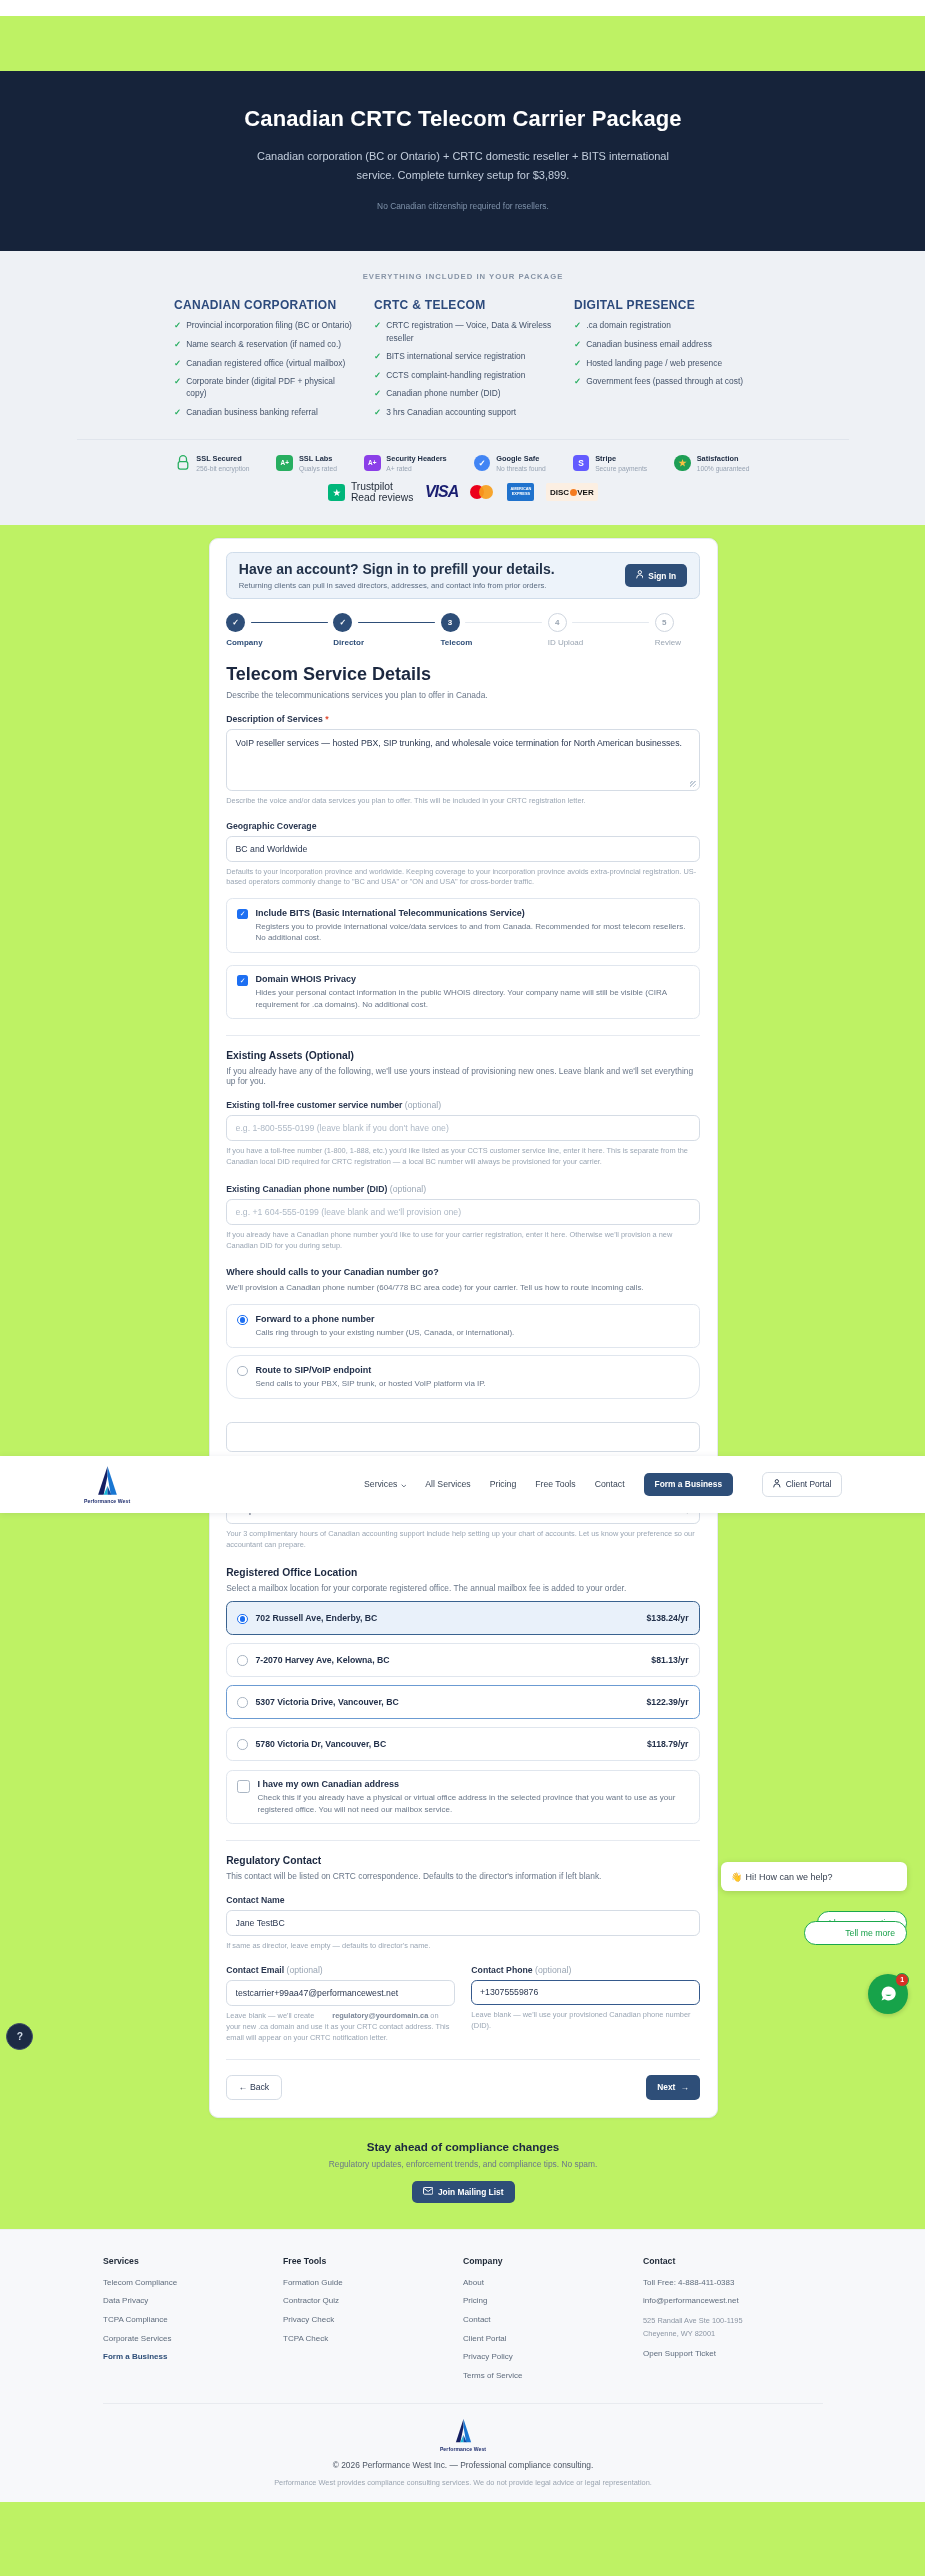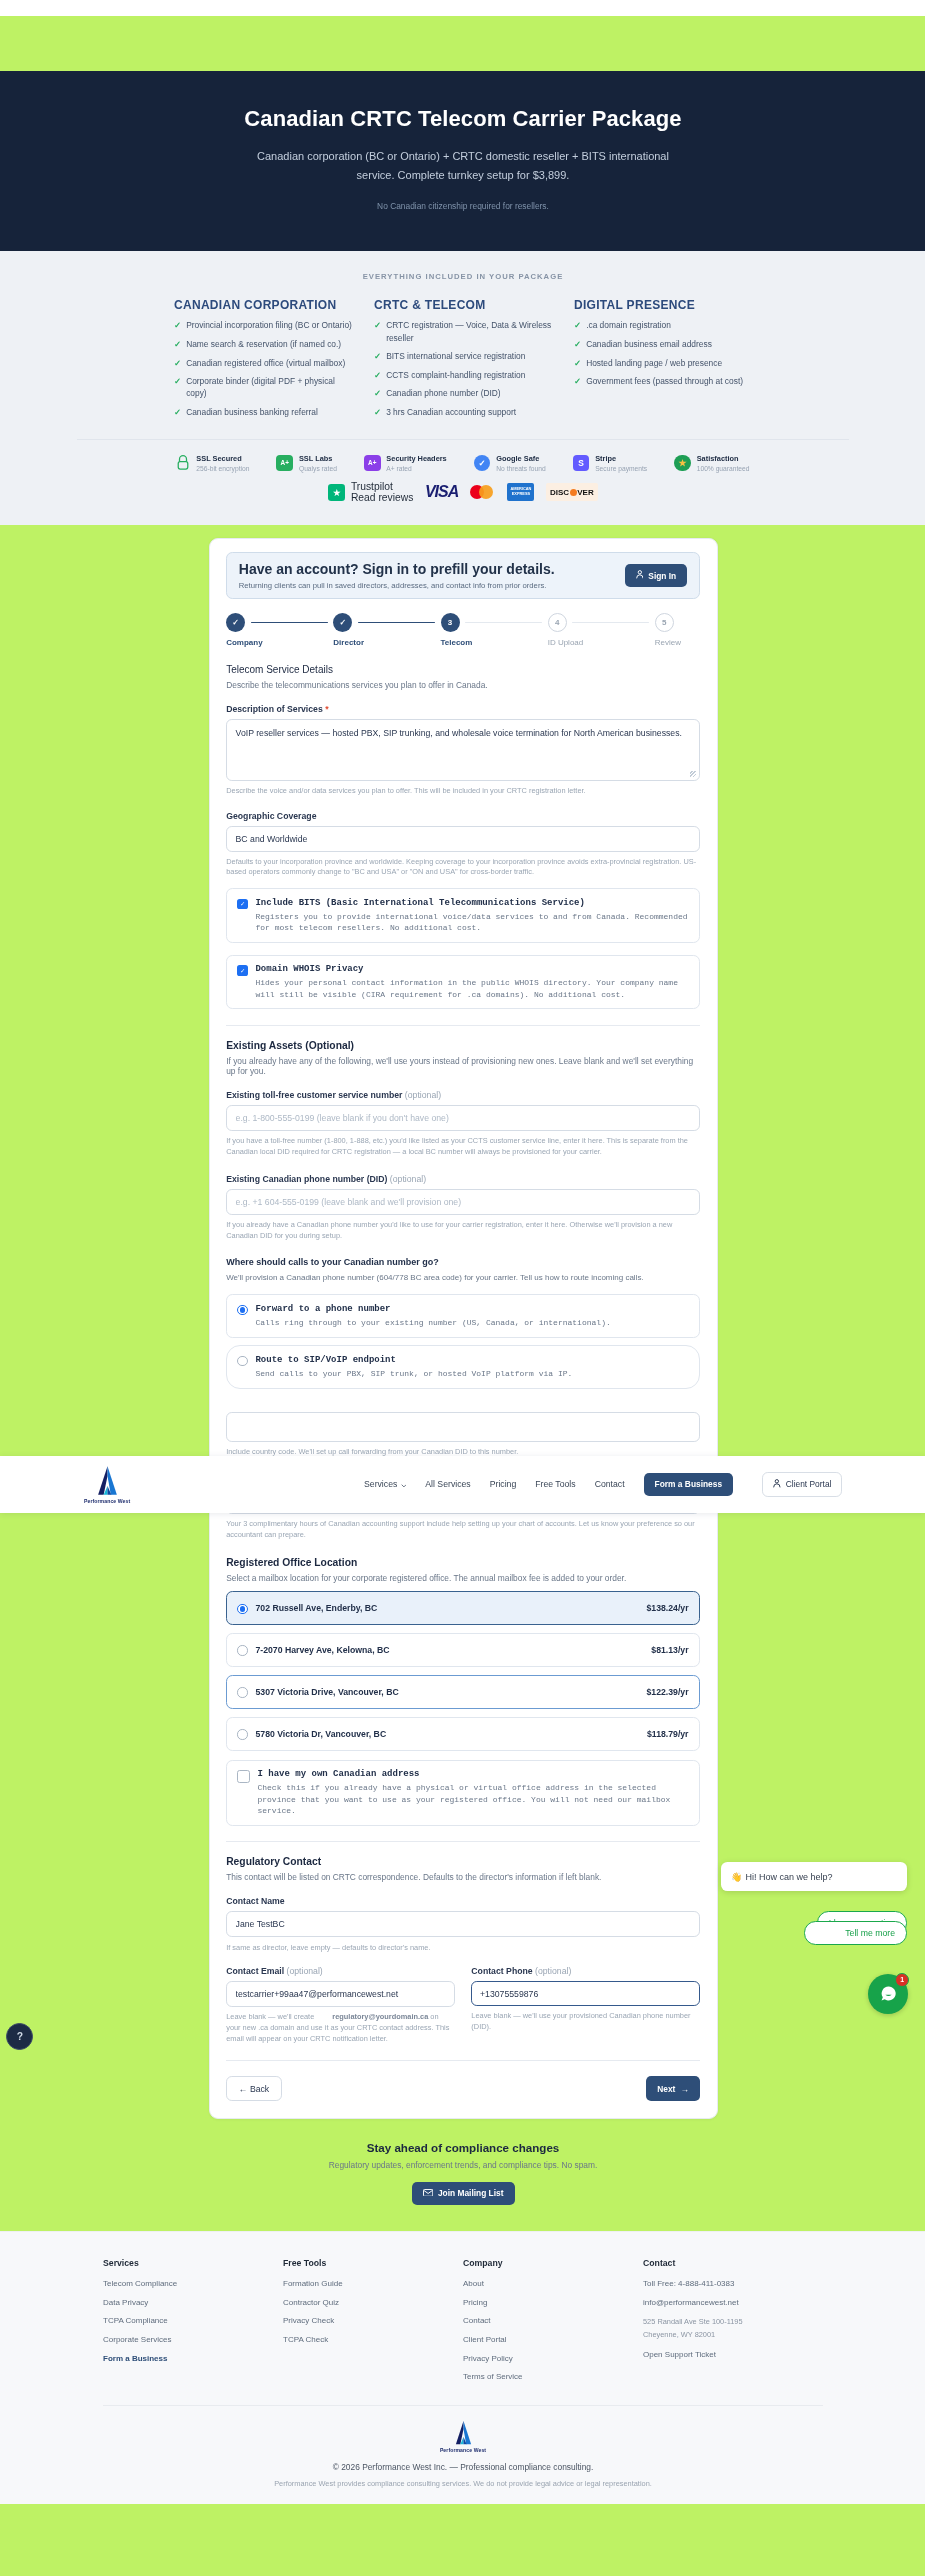--- a/index.html
+++ b/index.html
@@ -53,35 +53,35 @@
   .step:last-child{flex:0 0 45px;}
   .step-top{display:flex;align-items:center;}
   .dot{width:19px;height:19px;border-radius:50%;display:flex;align-items:center;justify-content:center;font-size:8px;font-weight:bold;box-sizing:border-box;flex:none;}
   .dot.done,.dot.active{background:#2e4e78;color:#fff;}
   .dot.todo{background:#fff;border:1px solid #cfd6df;color:#9aa5b2;}
   .step-line{flex:1;height:1.9px;border-radius:1.3px;margin:0 5.8px;}
   .step-line.f{background:#2e4e78;}
   .step-line.e{background:#e4e9ef;}
   .step-label{margin-top:5.8px;font-size:8px;font-weight:bold;color:#2e4e78;}
   .step-label.todo{color:#9aa5b2;font-weight:normal;}
-  .section-title{font-size:10px;font-weight:normal;color:#1c2840;margin:16.7px 0 0;}
+  .section-title{font-size:18px;font-weight:bold;color:#1c2840;margin:16.7px 0 0;}
   .section-sub{font-size:8.4px;color:#6a7789;margin:5.1px 0 0;}
   .f-label{font-size:8.7px;font-weight:bold;color:#2a3750;margin:14px 0 0;}
   .opt{color:#9aa6b4;font-weight:normal;}
   .req{color:#e0492f;}
   .input{display:block;box-sizing:border-box;width:100%;margin-top:5.1px;border:0.6px solid #d5dce5;border-radius:5.8px;padding:7px 8.4px;font-size:8.7px;color:#2a3750;background:#fff;font-family:inherit;}
   .input::placeholder{color:#aeb9c6;}
   textarea.input{height:62px;resize:none;line-height:1.55;}
   .ta-wrap{position:relative;}
   .ta-wrap::after{content:"";position:absolute;right:3.9px;bottom:3.9px;width:5.8px;height:5.8px;background:repeating-linear-gradient(135deg,transparent 0 1.3px,#c2ccd7 1.3px 2.2px);}
   .helper{font-size:7.4px;color:#9aa6b4;line-height:1.45;margin:5.1px 0 0;}
   .hr{border:none;border-top:0.6px solid #e6eaf0;margin:15.4px 0 0;}
   .h3{font-size:10.3px;font-weight:bold;color:#1c2840;margin:14px 0 0;}
   .h4{font-size:9px;font-weight:bold;color:#22304a;margin:15.4px 0 0;}
-  .opt-card{border:0.6px solid #e0e6ee;border-radius:6.4px;padding:8.4px 10.3px;margin-top:10.3px;display:flex;gap:7.7px;font-family:Liberation Mono, monospace;}
+  .opt-card{border:0.6px solid #e0e6ee;border-radius:6.4px;padding:8.4px 10.3px;margin-top:10.3px;display:flex;gap:7.7px;}
   .cb{width:10.3px;height:10.3px;border-radius:2.6px;background:#1d6ff2;color:#fff;font-size:7px;display:flex;align-items:center;justify-content:center;flex:none;margin-top:1.3px;}
   .cb::before{content:"✓";}
   .cb.un{background:#fff;border:1px solid #aab6c4;}
   .cb.un::before{content:"";}
   .radio{width:10.3px;height:10.3px;border-radius:50%;border:1px solid #aab6c4;flex:none;margin-top:1.3px;background:#fff;box-sizing:border-box;position:relative;}
   .radio.sel{border:1px solid #1d6ff2;}
   .radio.sel::after{content:"";position:absolute;inset:1.3px;border-radius:50%;background:#1d6ff2;}
   .oc-title{font-size:9px;font-weight:bold;color:#22304a;}
   .oc-desc{font-size:8px;color:#6a7789;line-height:1.42;margin-top:3.2px;}
   .select-box{position:relative;margin-top:5.1px;border:0.6px solid #d5dce5;border-radius:5.8px;padding:7.7px 8.4px;font-size:8.7px;color:#2a3750;background:#fff;cursor:pointer;}

